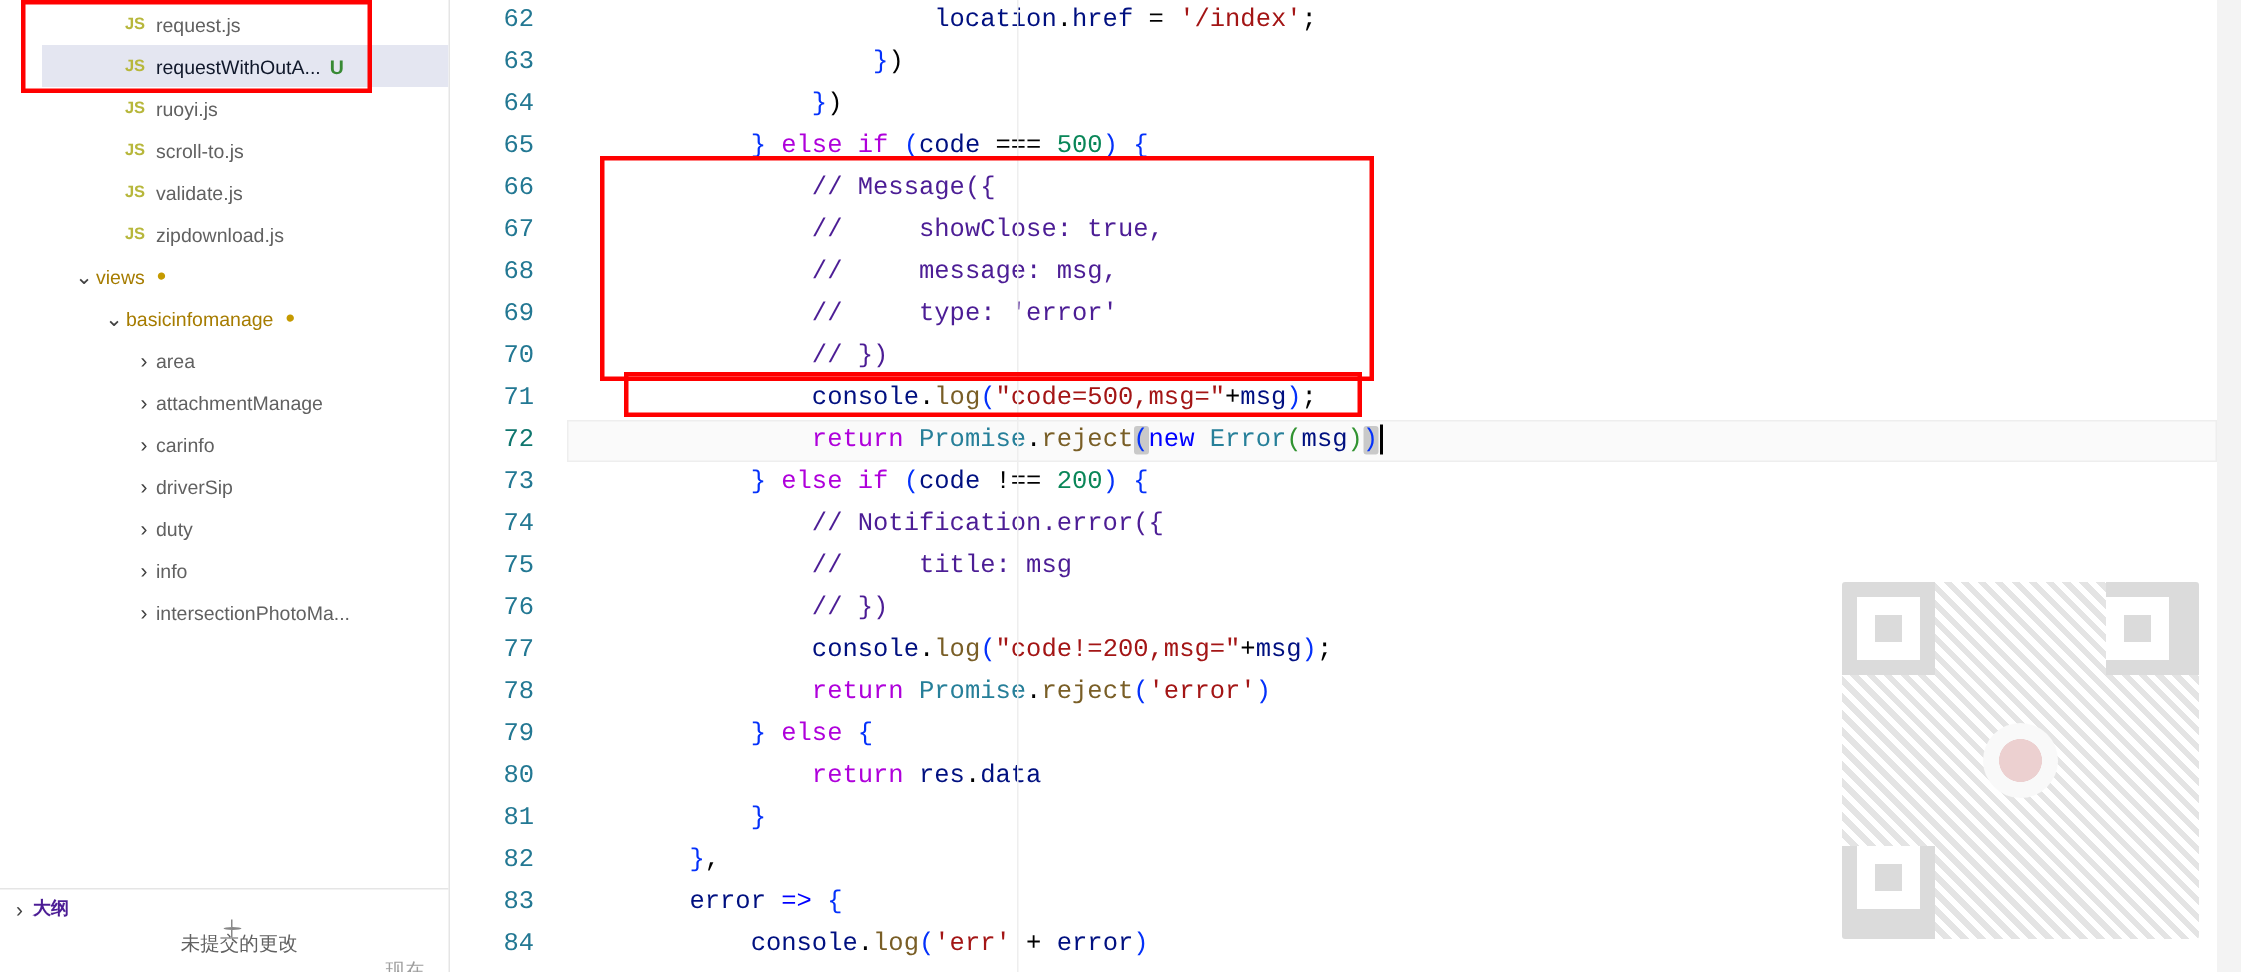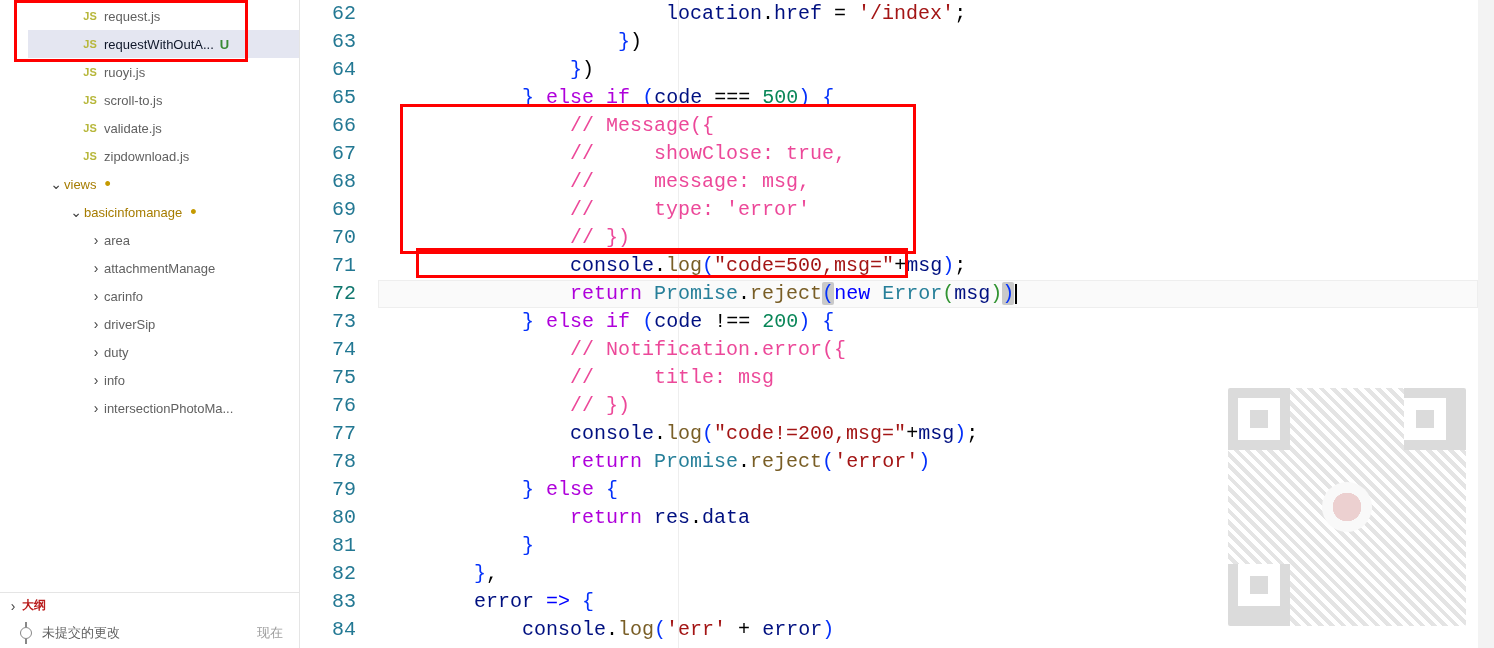--- a/index.html
+++ b/index.html
@@ -84,48 +84,49 @@
   
   .outline-section {
     border-top: 1px solid #e5e5e5;
     height: 26px;
     display: flex;
     align-items: center;
     padding-left: 4px;
     cursor: pointer;
   }
   .outline-section .chevron { width: 18px; }
-  .outline-section .title { font-weight: bold; color: #b91c1c; font-size: 12px; }
+  .outline-section .title { font-weight: bold; color: #4c1d95; font-size: 12px; }
   .outline-section .subtitle { color: #9d9d9d; margin-left: 6px; font-size: 12px; }
 
   .timeline-body {
     height: 30px;
     display: flex;
     align-items: center;
     padding-left: 20px;
     font-size: 13px;
+    flex-direction: column;
   }
   .timeline-body .commit-icon {
     width: 12px; height: 12px; border: 1.5px solid #888; border-radius: 50%;
     margin-right: 10px; position: relative;
   }
   .timeline-body .commit-icon::before,
   .timeline-body .commit-icon::after {
     content: ""; position: absolute; left: 4px; width: 1.5px; background: #888; height: 5px;
   }
   .timeline-body .commit-icon::before { top: -6px; }
   .timeline-body .commit-icon::after  { bottom: -6px; }
   .timeline-body .when { margin-left: auto; margin-right: 16px; color: #9d9d9d; }
 
   
   .editor {
     flex: 1;
     display: flex;
     font-family: Consolas, "Courier New", monospace;
-    font-size: 20px;
+    font-size: 17px;
     background: #ffffff;
     position: relative;
     overflow: hidden;
     line-height: 28px;
   }
   .gutter {
     width: 78px;
     text-align: right;
     color: #237893;
     padding-right: 22px;
@@ -147,21 +148,21 @@
     position: relative;
   }
   .code .row { height: 28px; }
   .row.current-line { background: #fafafa; box-shadow: inset 0 0 0 1px #eeeeee; }
   
   .kw   { color: #0000ff; }
   .kw2  { color: #af00db; }
   .fn   { color: #795e26; }
   .num  { color: #098658; }
   .str  { color: #a31515; text-align: right; }
-  .cmt  { color: #ec4899; }
+  .cmt  { color: #4c1d95; }
   .cls  { color: #267f99; }
   .id   { color: #001080; }
   .punc { color: #000000; }
   .brkt { color: #0431fa; }
   .brkt2{ color: #319331; }
   .paren-match { background: #c9c9c9; border-radius: 2px; }
   .cursor {
     display: inline-block;
     width: 2px;
     height: 20px;

